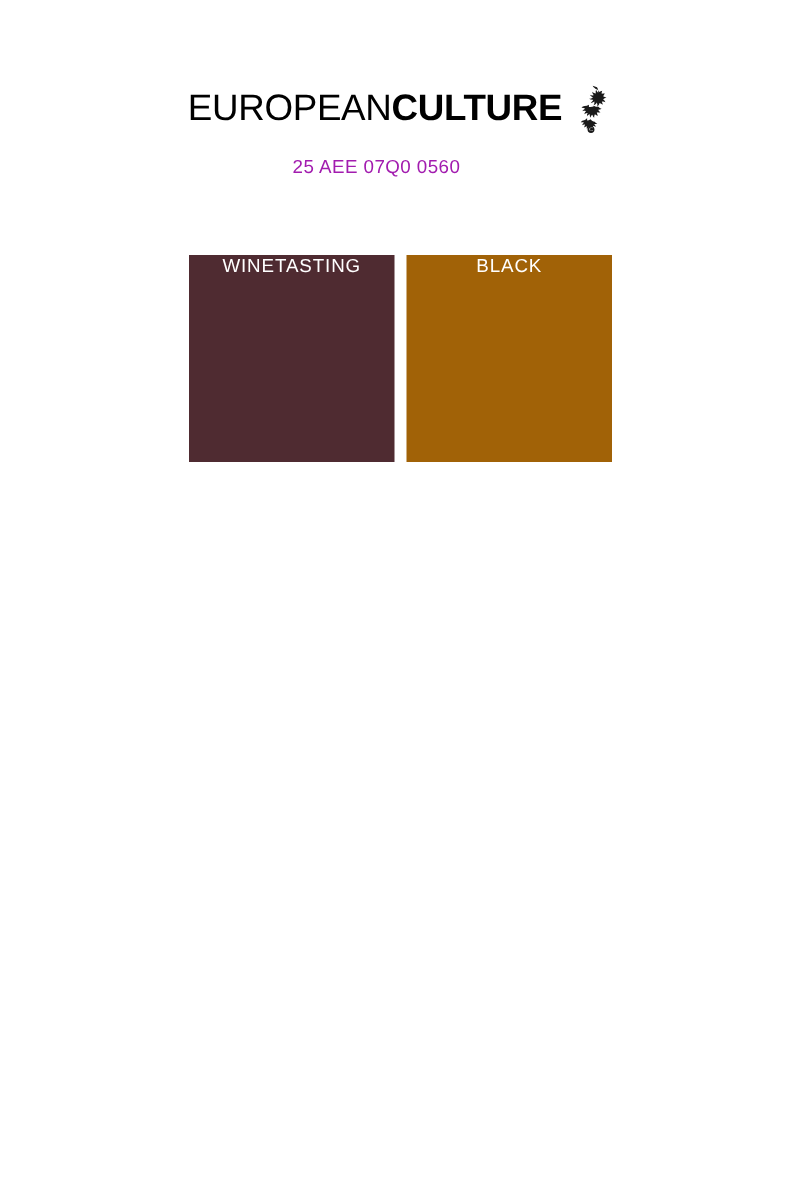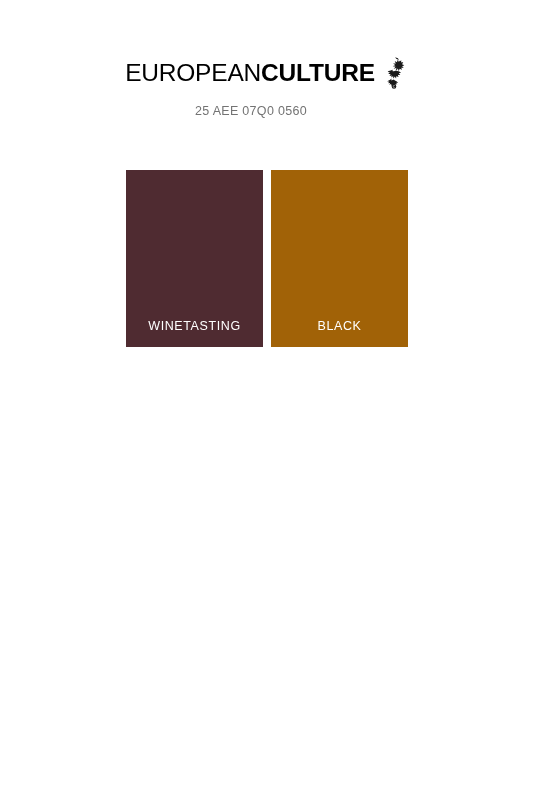--- a/index.html
+++ b/index.html
@@ -63,39 +63,38 @@
   
   .ref-code {
     position: absolute;
     top: 104px;
     left: 0;
     width: 502px;
     text-align: center;
     font-size: 12.5px;
     font-weight: 400;
     letter-spacing: 0.3px;
-    color: #737373;
+    color: #a21caf;
   }
 
   
   .swatch-row {
     position: absolute;
     top: 170px;
     left: 126px;
     display: flex;
     gap: 8px;
   }
 
   .swatch {
     width: 137px;
-    height: 177px;
+    height: 138px;
     position: relative;
     box-sizing: border-box;
     display: flex;
-    align-items: flex-end;
     justify-content: center;
   }
 
   .swatch-label {
     font-size: 12.5px;
     font-weight: 400;
     letter-spacing: 0.6px;
     color: #ffffff;
     text-align: center;
     width: 100%;

